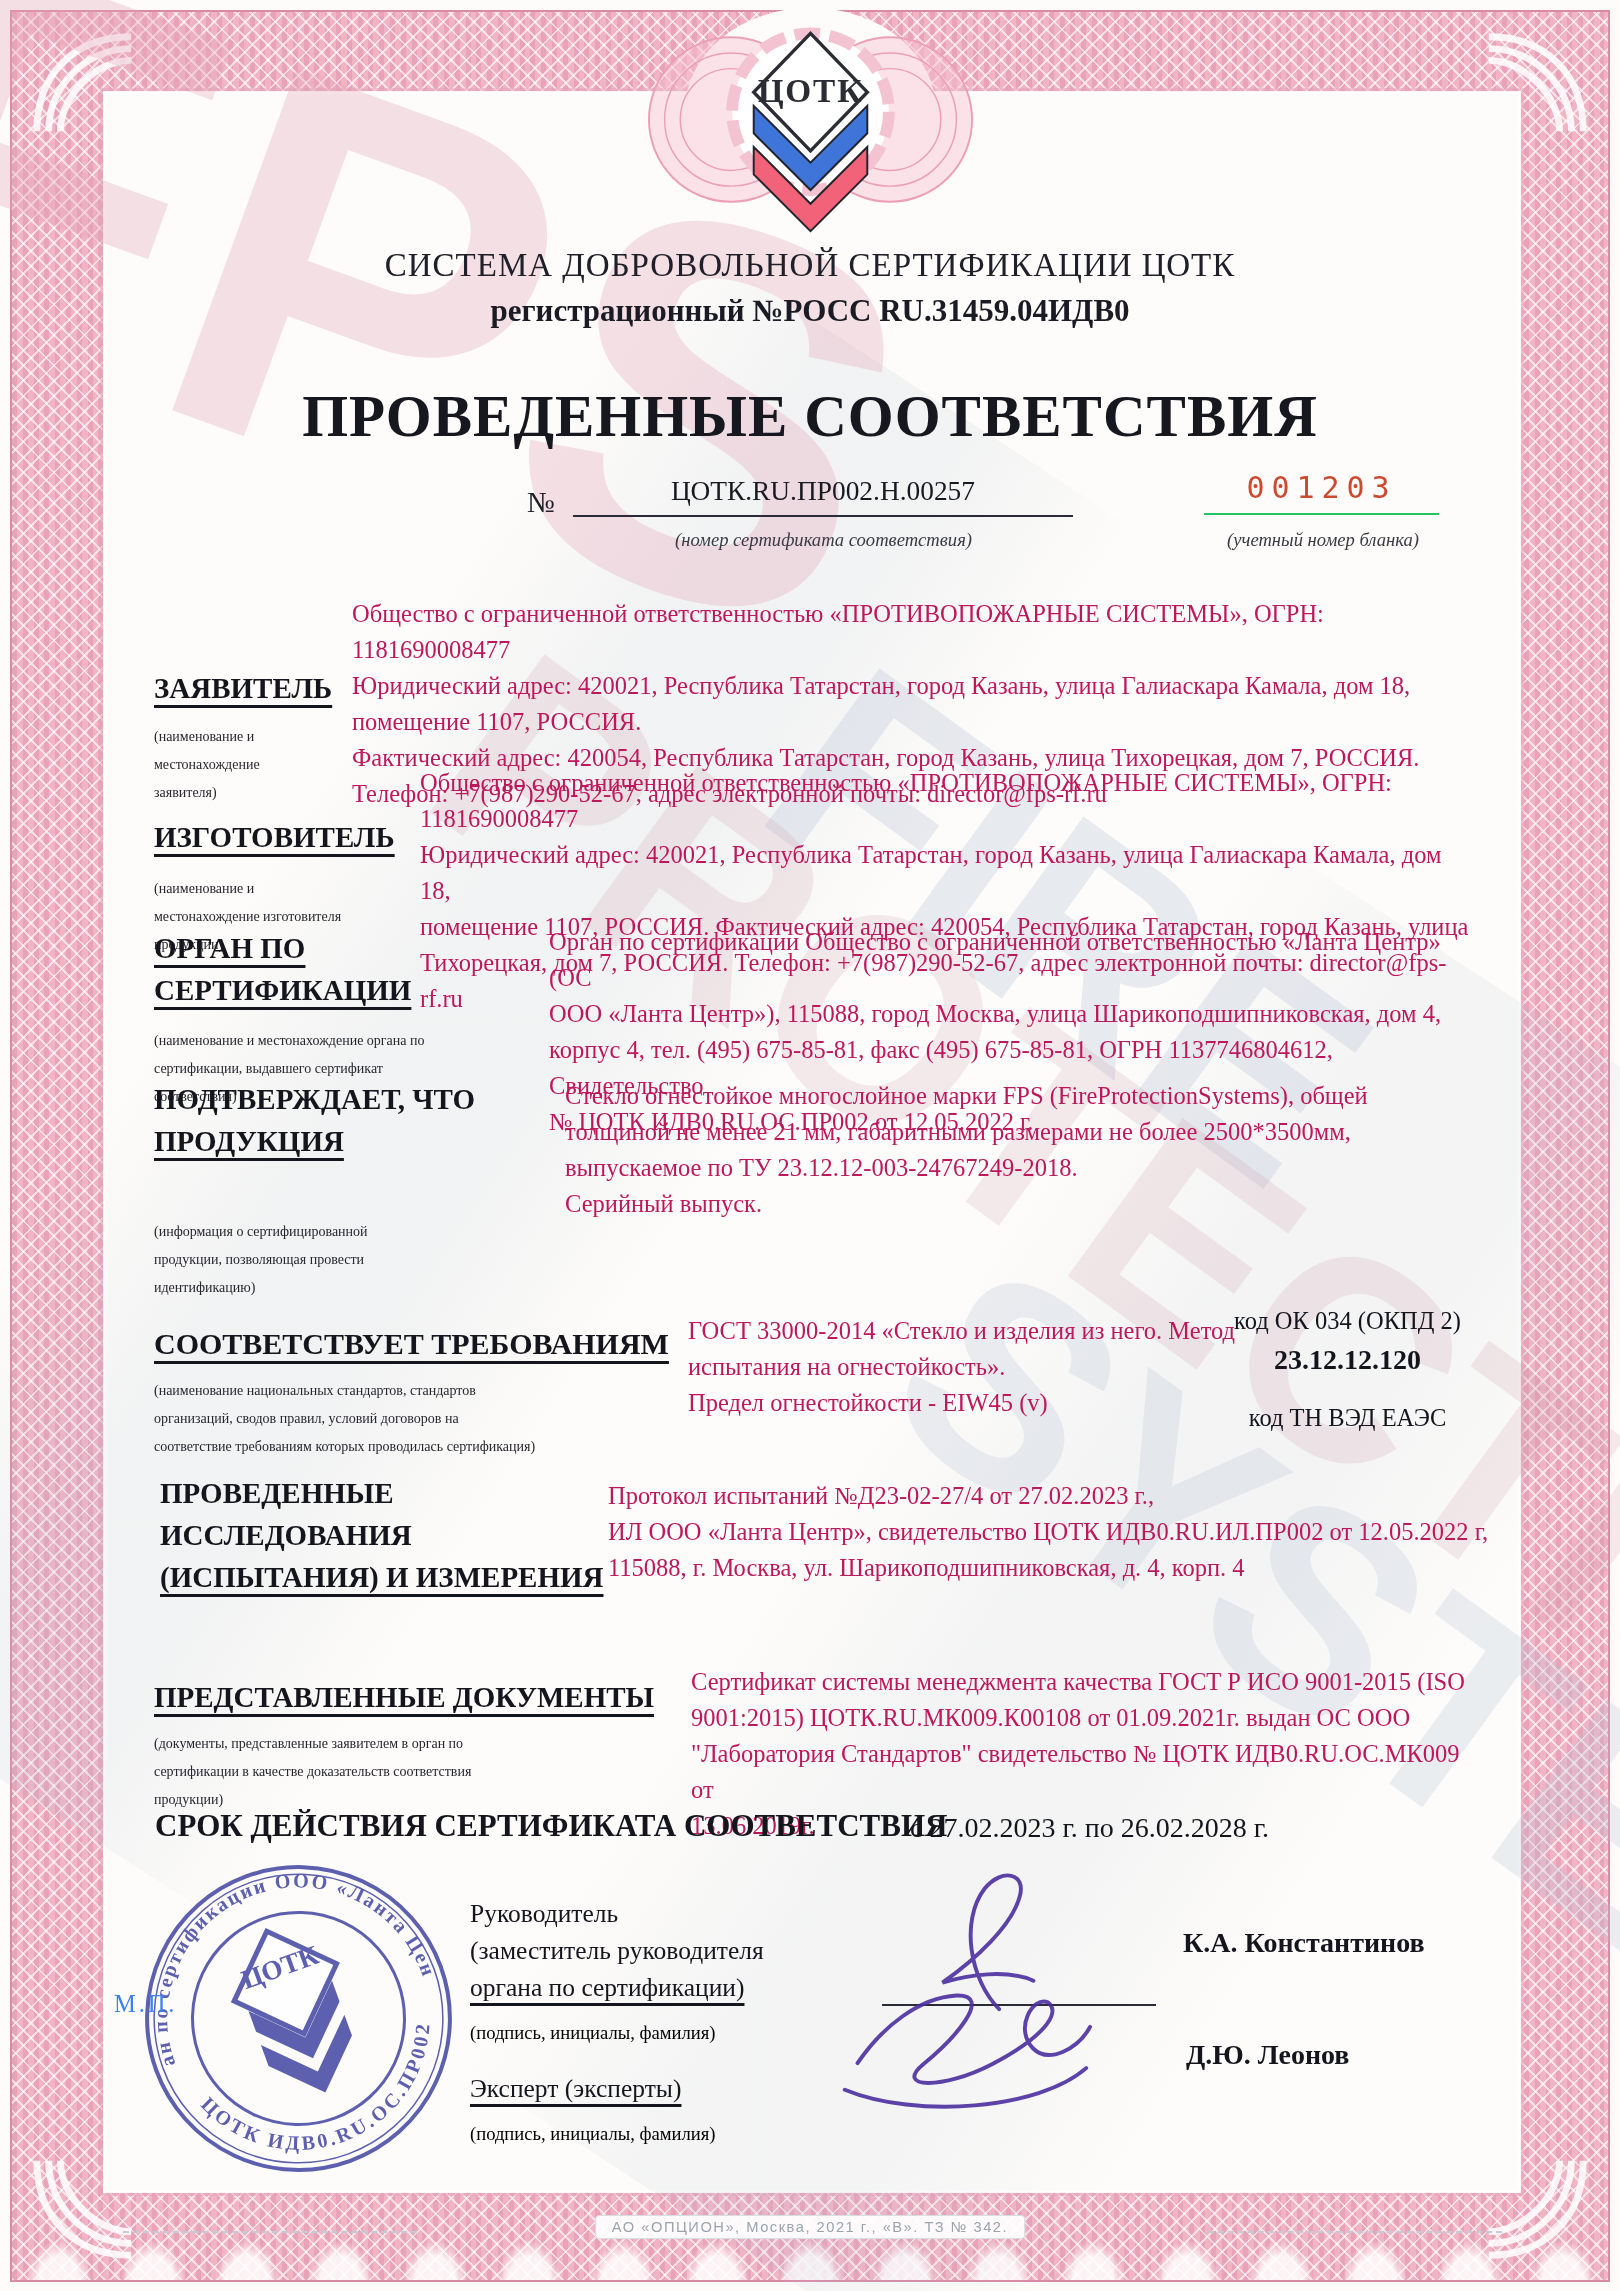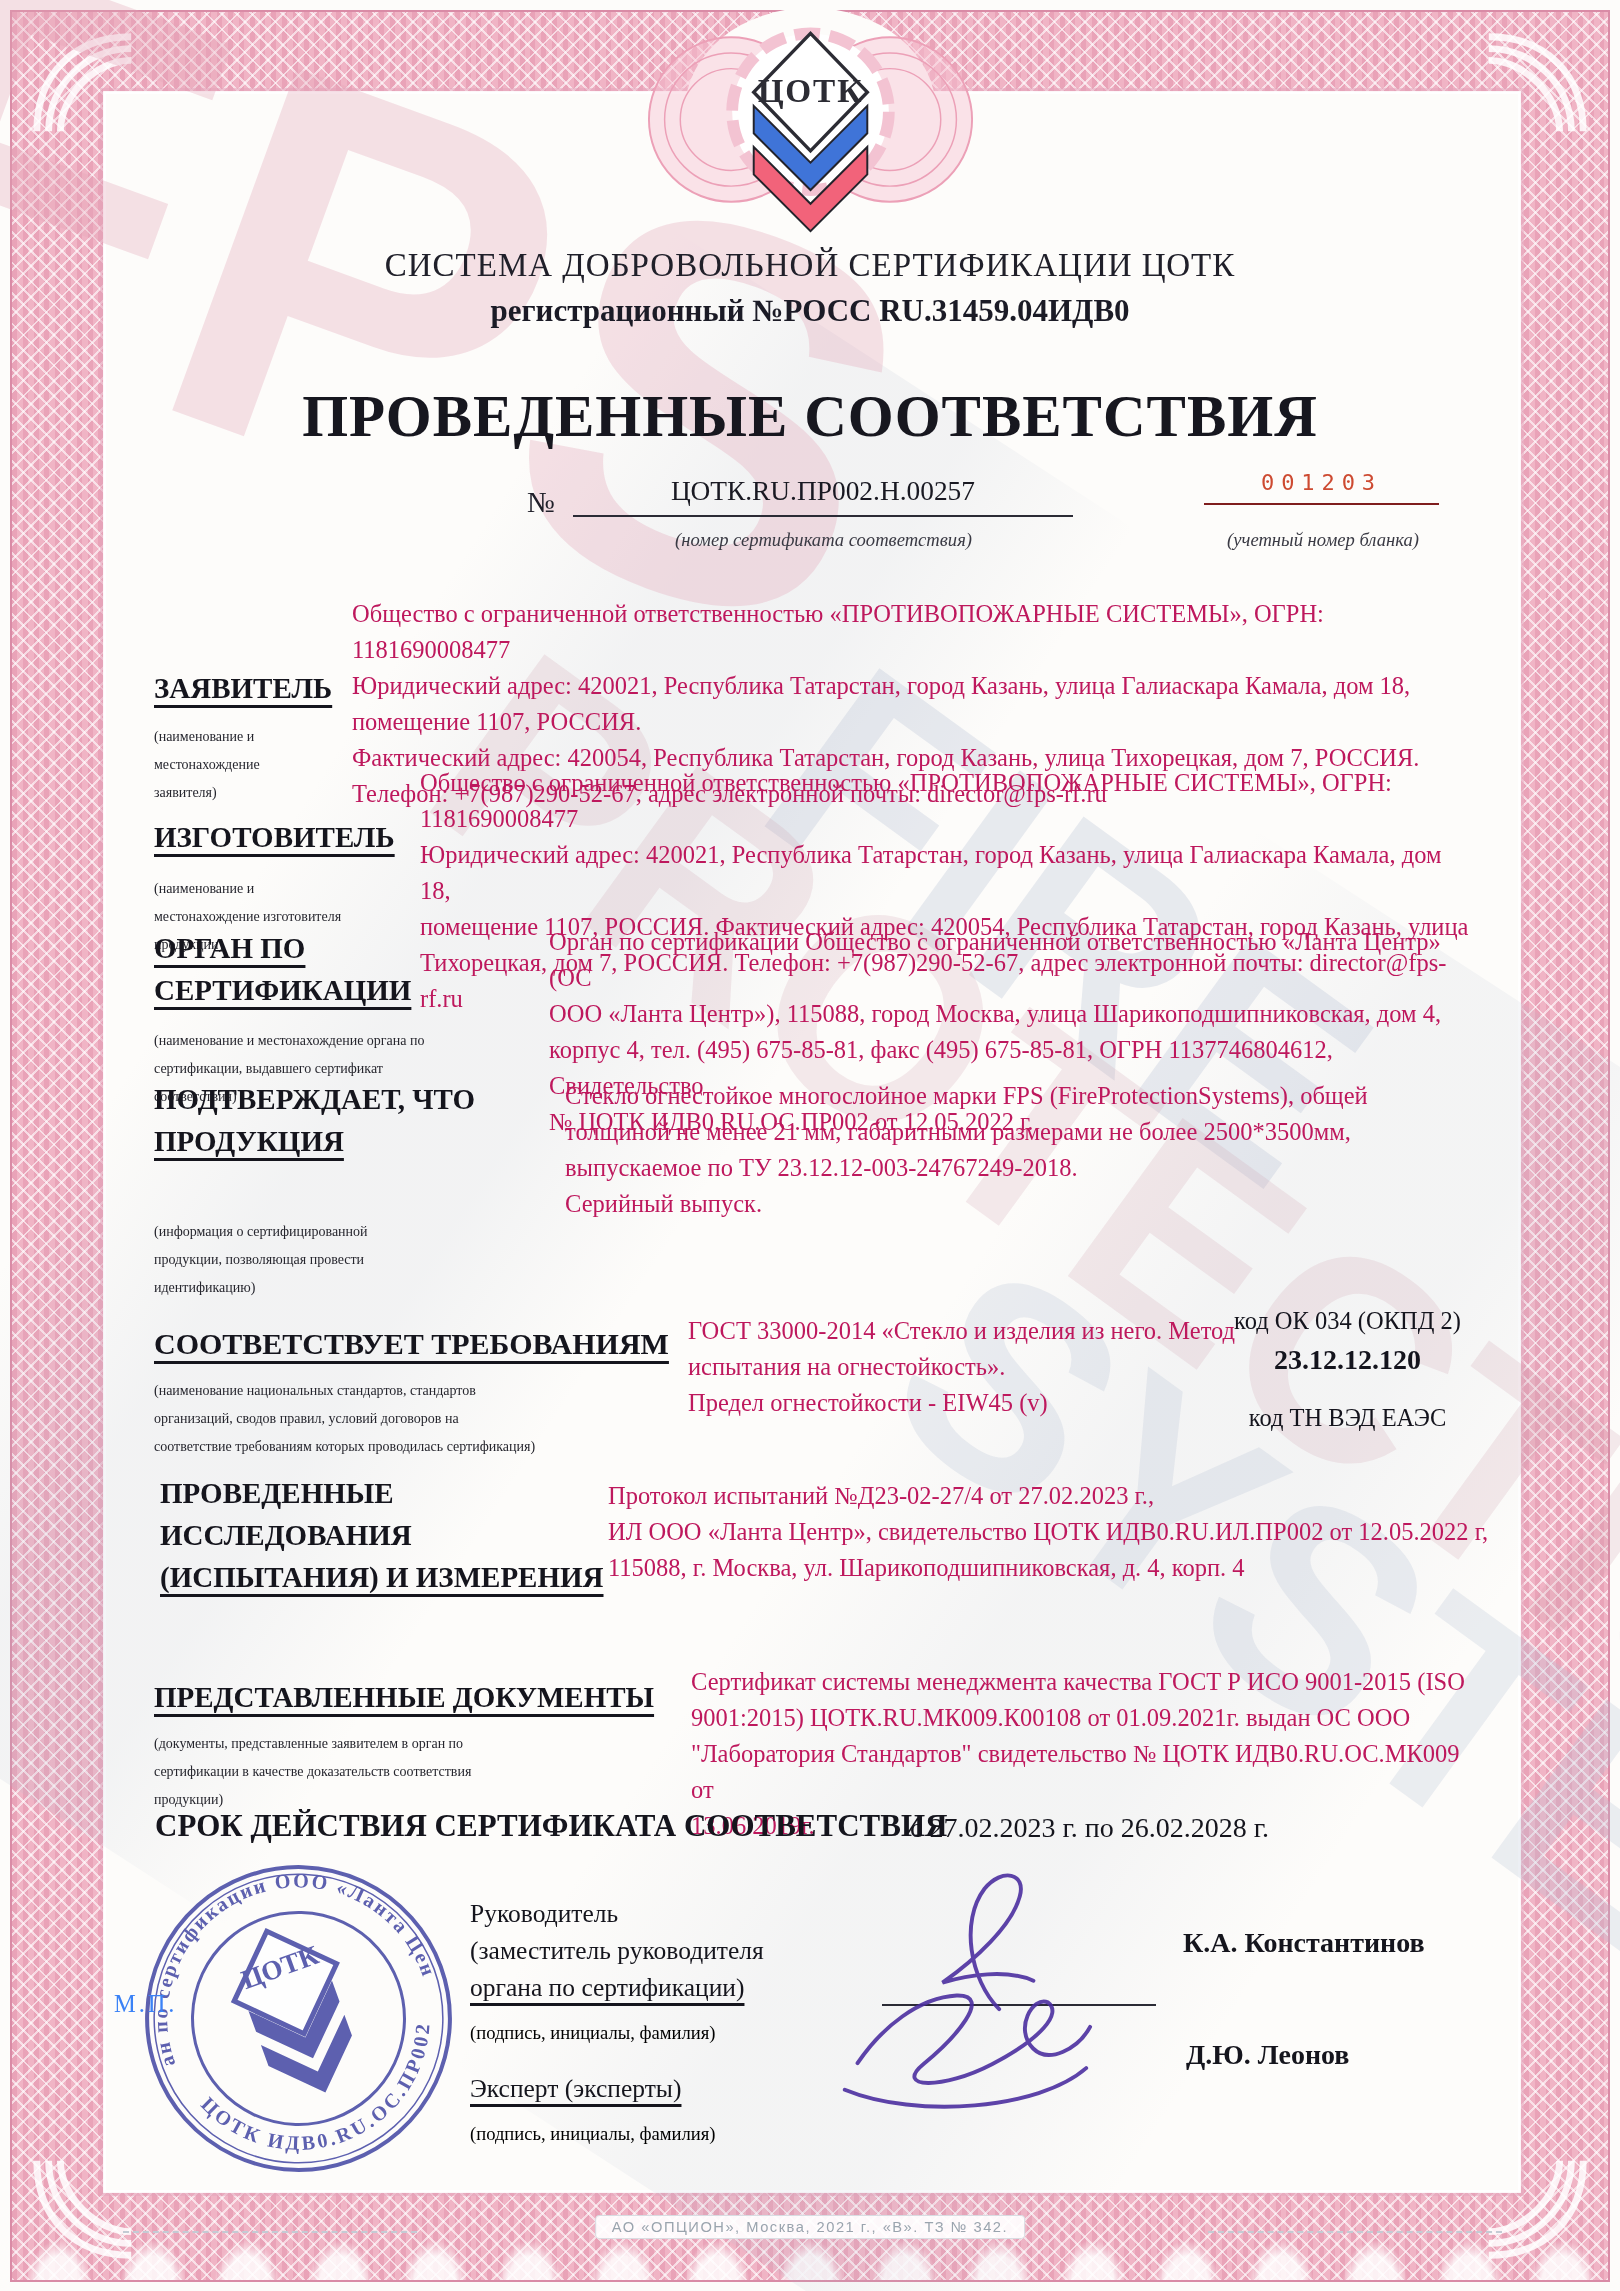--- a/index.html
+++ b/index.html
@@ -50,23 +50,23 @@
   .abs{position:absolute;}
   .pre{white-space:pre-line;}
   .center{left:0;right:0;text-align:center;}
   .sysline{top:247px;font-size:33px;letter-spacing:1px;color:#20202a;}
   .regline{top:293px;font-size:31px;font-weight:700;color:#1b1b26;}
   .doctitle{top:382px;font-size:59px;font-weight:700;letter-spacing:1px;color:#17171f;}
   .numsign{left:527px;top:486px;font-size:29px;color:#20202a;}
   .numline{left:573px;top:476px;width:500px;text-align:center;border-bottom:2px solid #2b2b35;
            padding-bottom:7.8px;font-size:27.4px;font-weight:400;color:#191922;}
   .numcap{left:446px;top:529px;width:755px;text-align:center;font-style:italic;font-size:18.6px;color:#3a3a44;}
-  .blank{left:1204px;top:470px;width:235px;text-align:center;border-bottom:2px solid #7f1d1d;
+  .blank{left:1204px;top:470px;width:235px;text-align:center;border-bottom:2px solid #22c55e;
          padding-bottom:7.8px;font-family:"DejaVu Sans Mono","Liberation Mono",monospace;
-         font-size:22px;letter-spacing:6.9px;color:#cd4a31;}
+         font-size:30px;letter-spacing:6.9px;color:#cd4a31;}
   .blankcap{left:1181px;top:529px;width:284px;text-align:center;font-style:italic;font-size:18.6px;color:#3a3a44;}
   .seclabel{font-size:29px;font-weight:700;line-height:42px;color:#15151d;}
   .u{text-decoration:underline;text-decoration-thickness:2.5px;text-underline-offset:6.9px;}
   .sublabel{font-size:14px;line-height:28px;color:#26262e;}
   .body{font-size:24.5px;line-height:36px;color:#be185d;}
   .codes{width:265px;text-align:center;font-size:24.5px;line-height:33px;color:#14141d;}
   .codes .val{font-size:28px;font-weight:700;margin:5.9px 0 25.5px 0;}
   .validity-label{left:155px;top:1808px;font-size:31px;font-weight:700;color:#15151d;}
   .validity-value{left:910px;top:1812px;font-size:28px;color:#15151d;}
   .mp{left:114px;top:1990px;font-size:24.5px;letter-spacing:2.9px;color:#3b82f6;}

